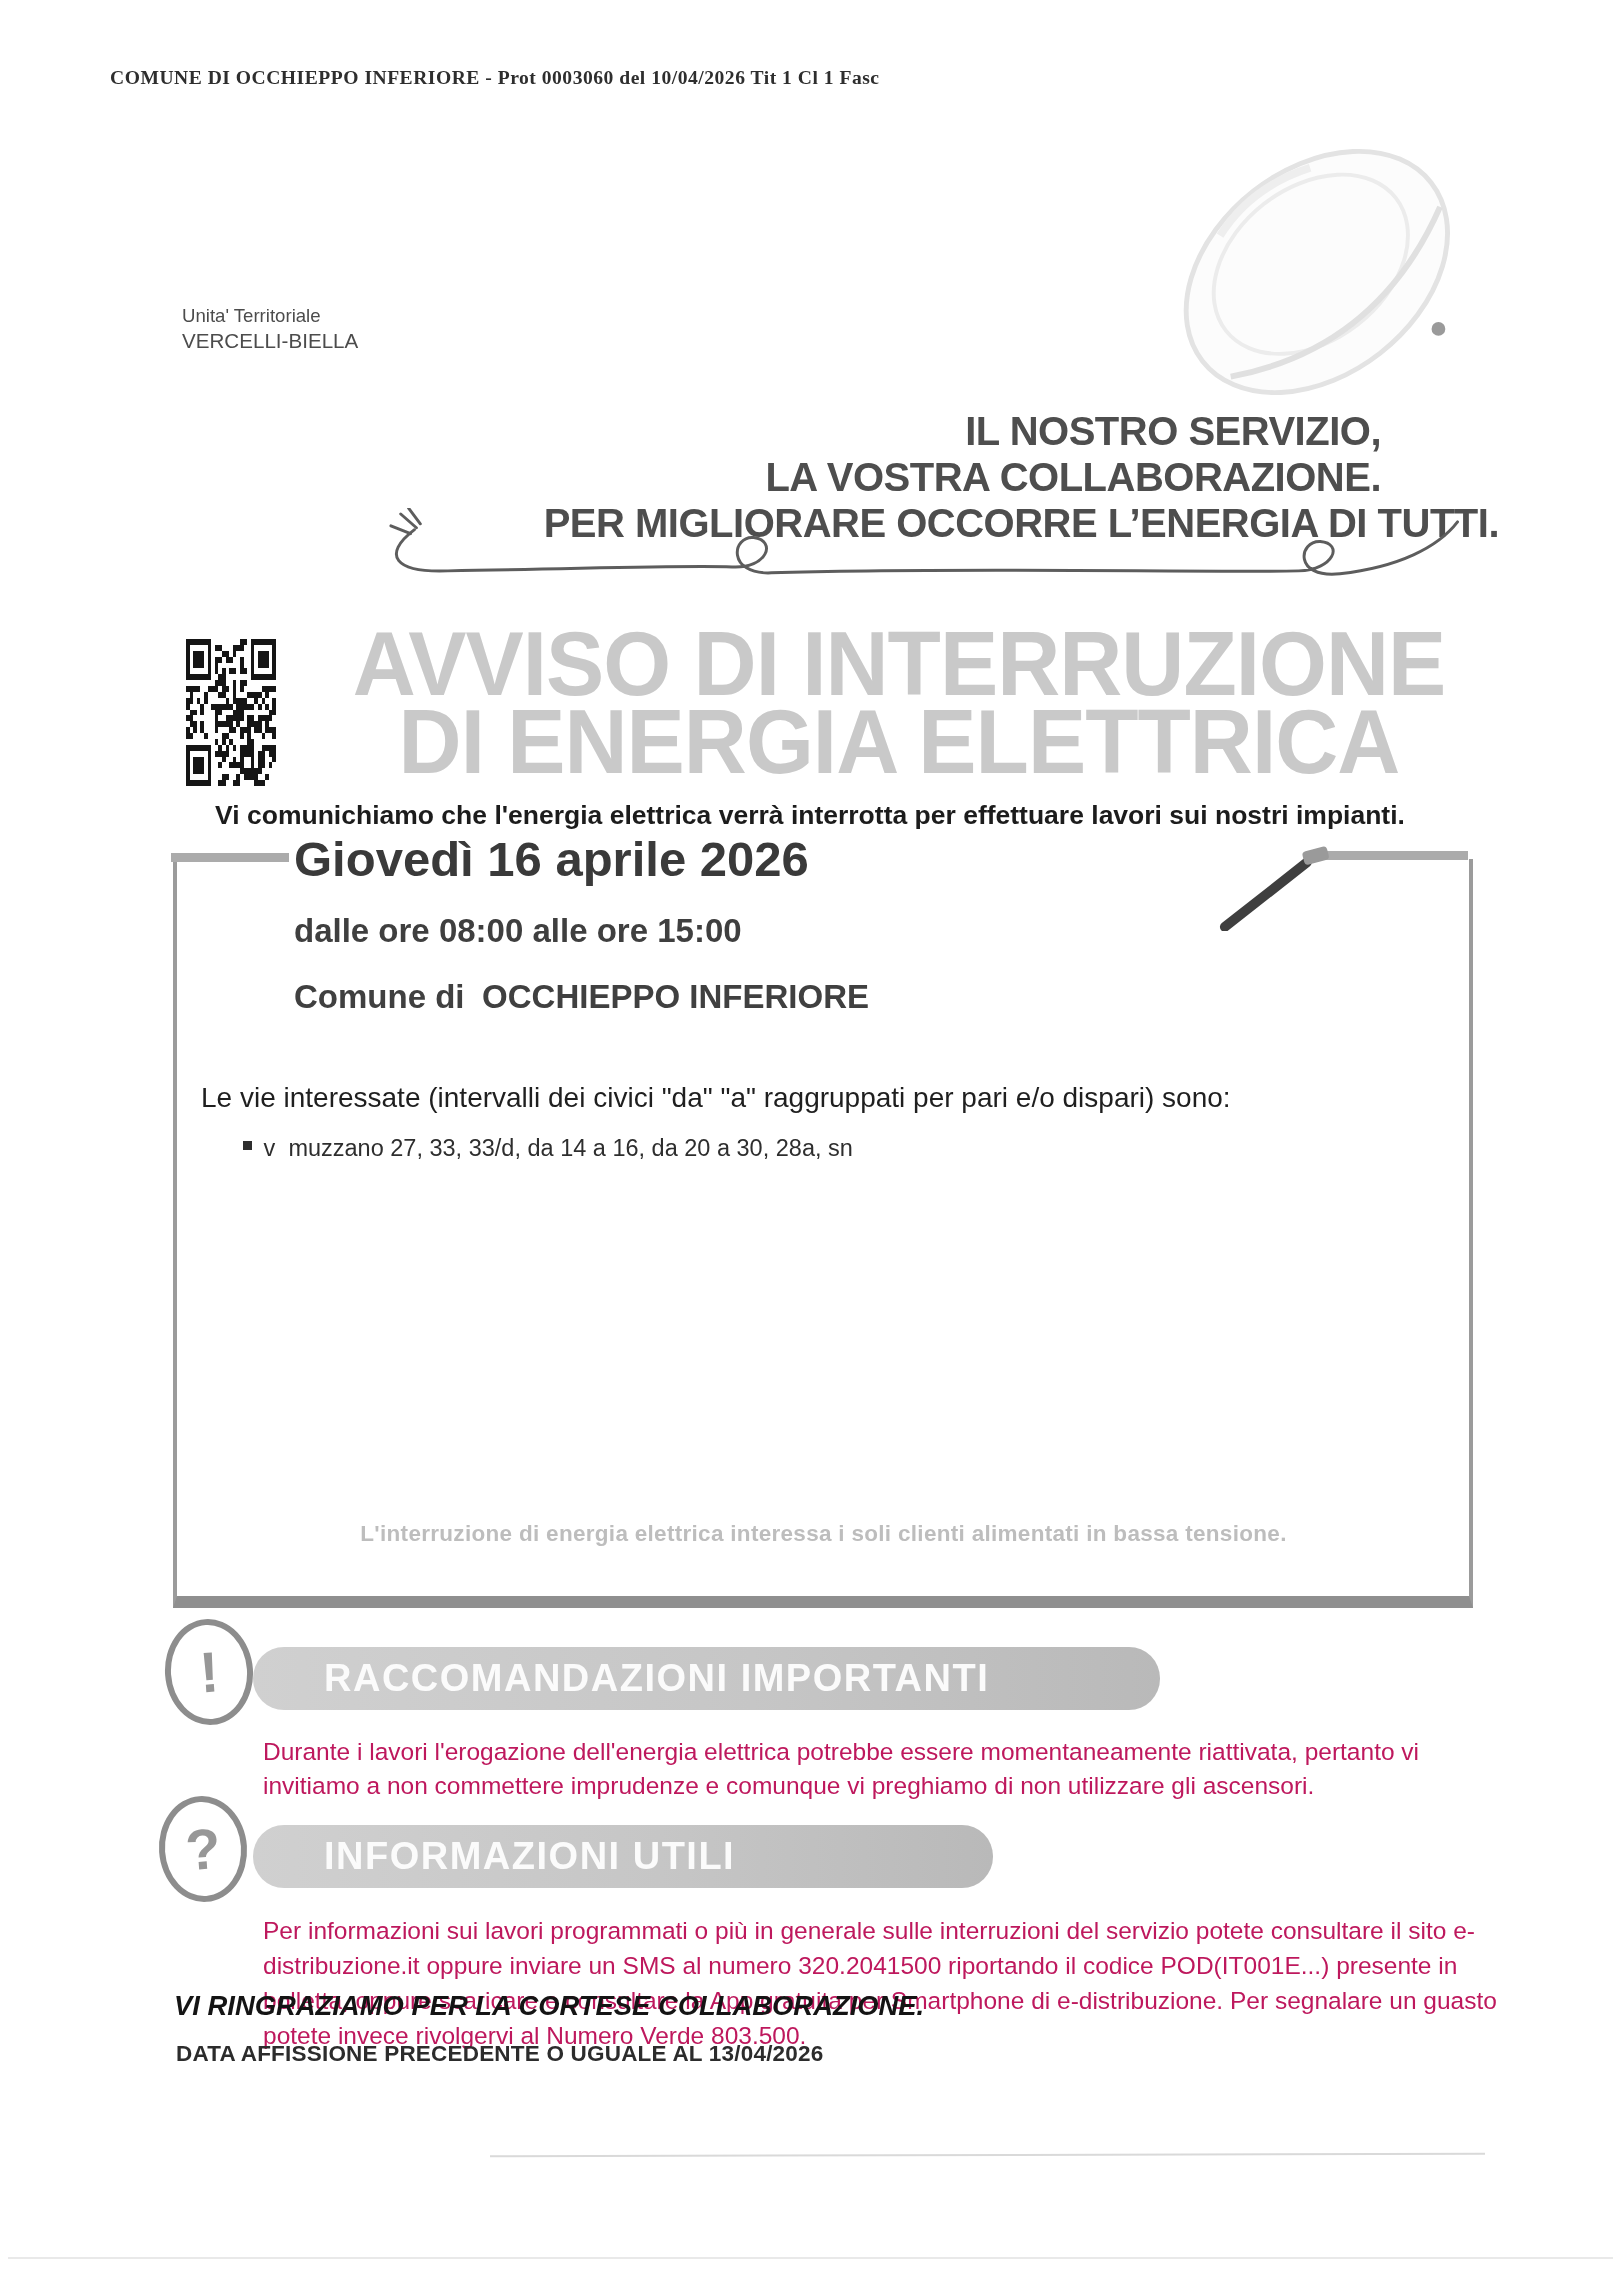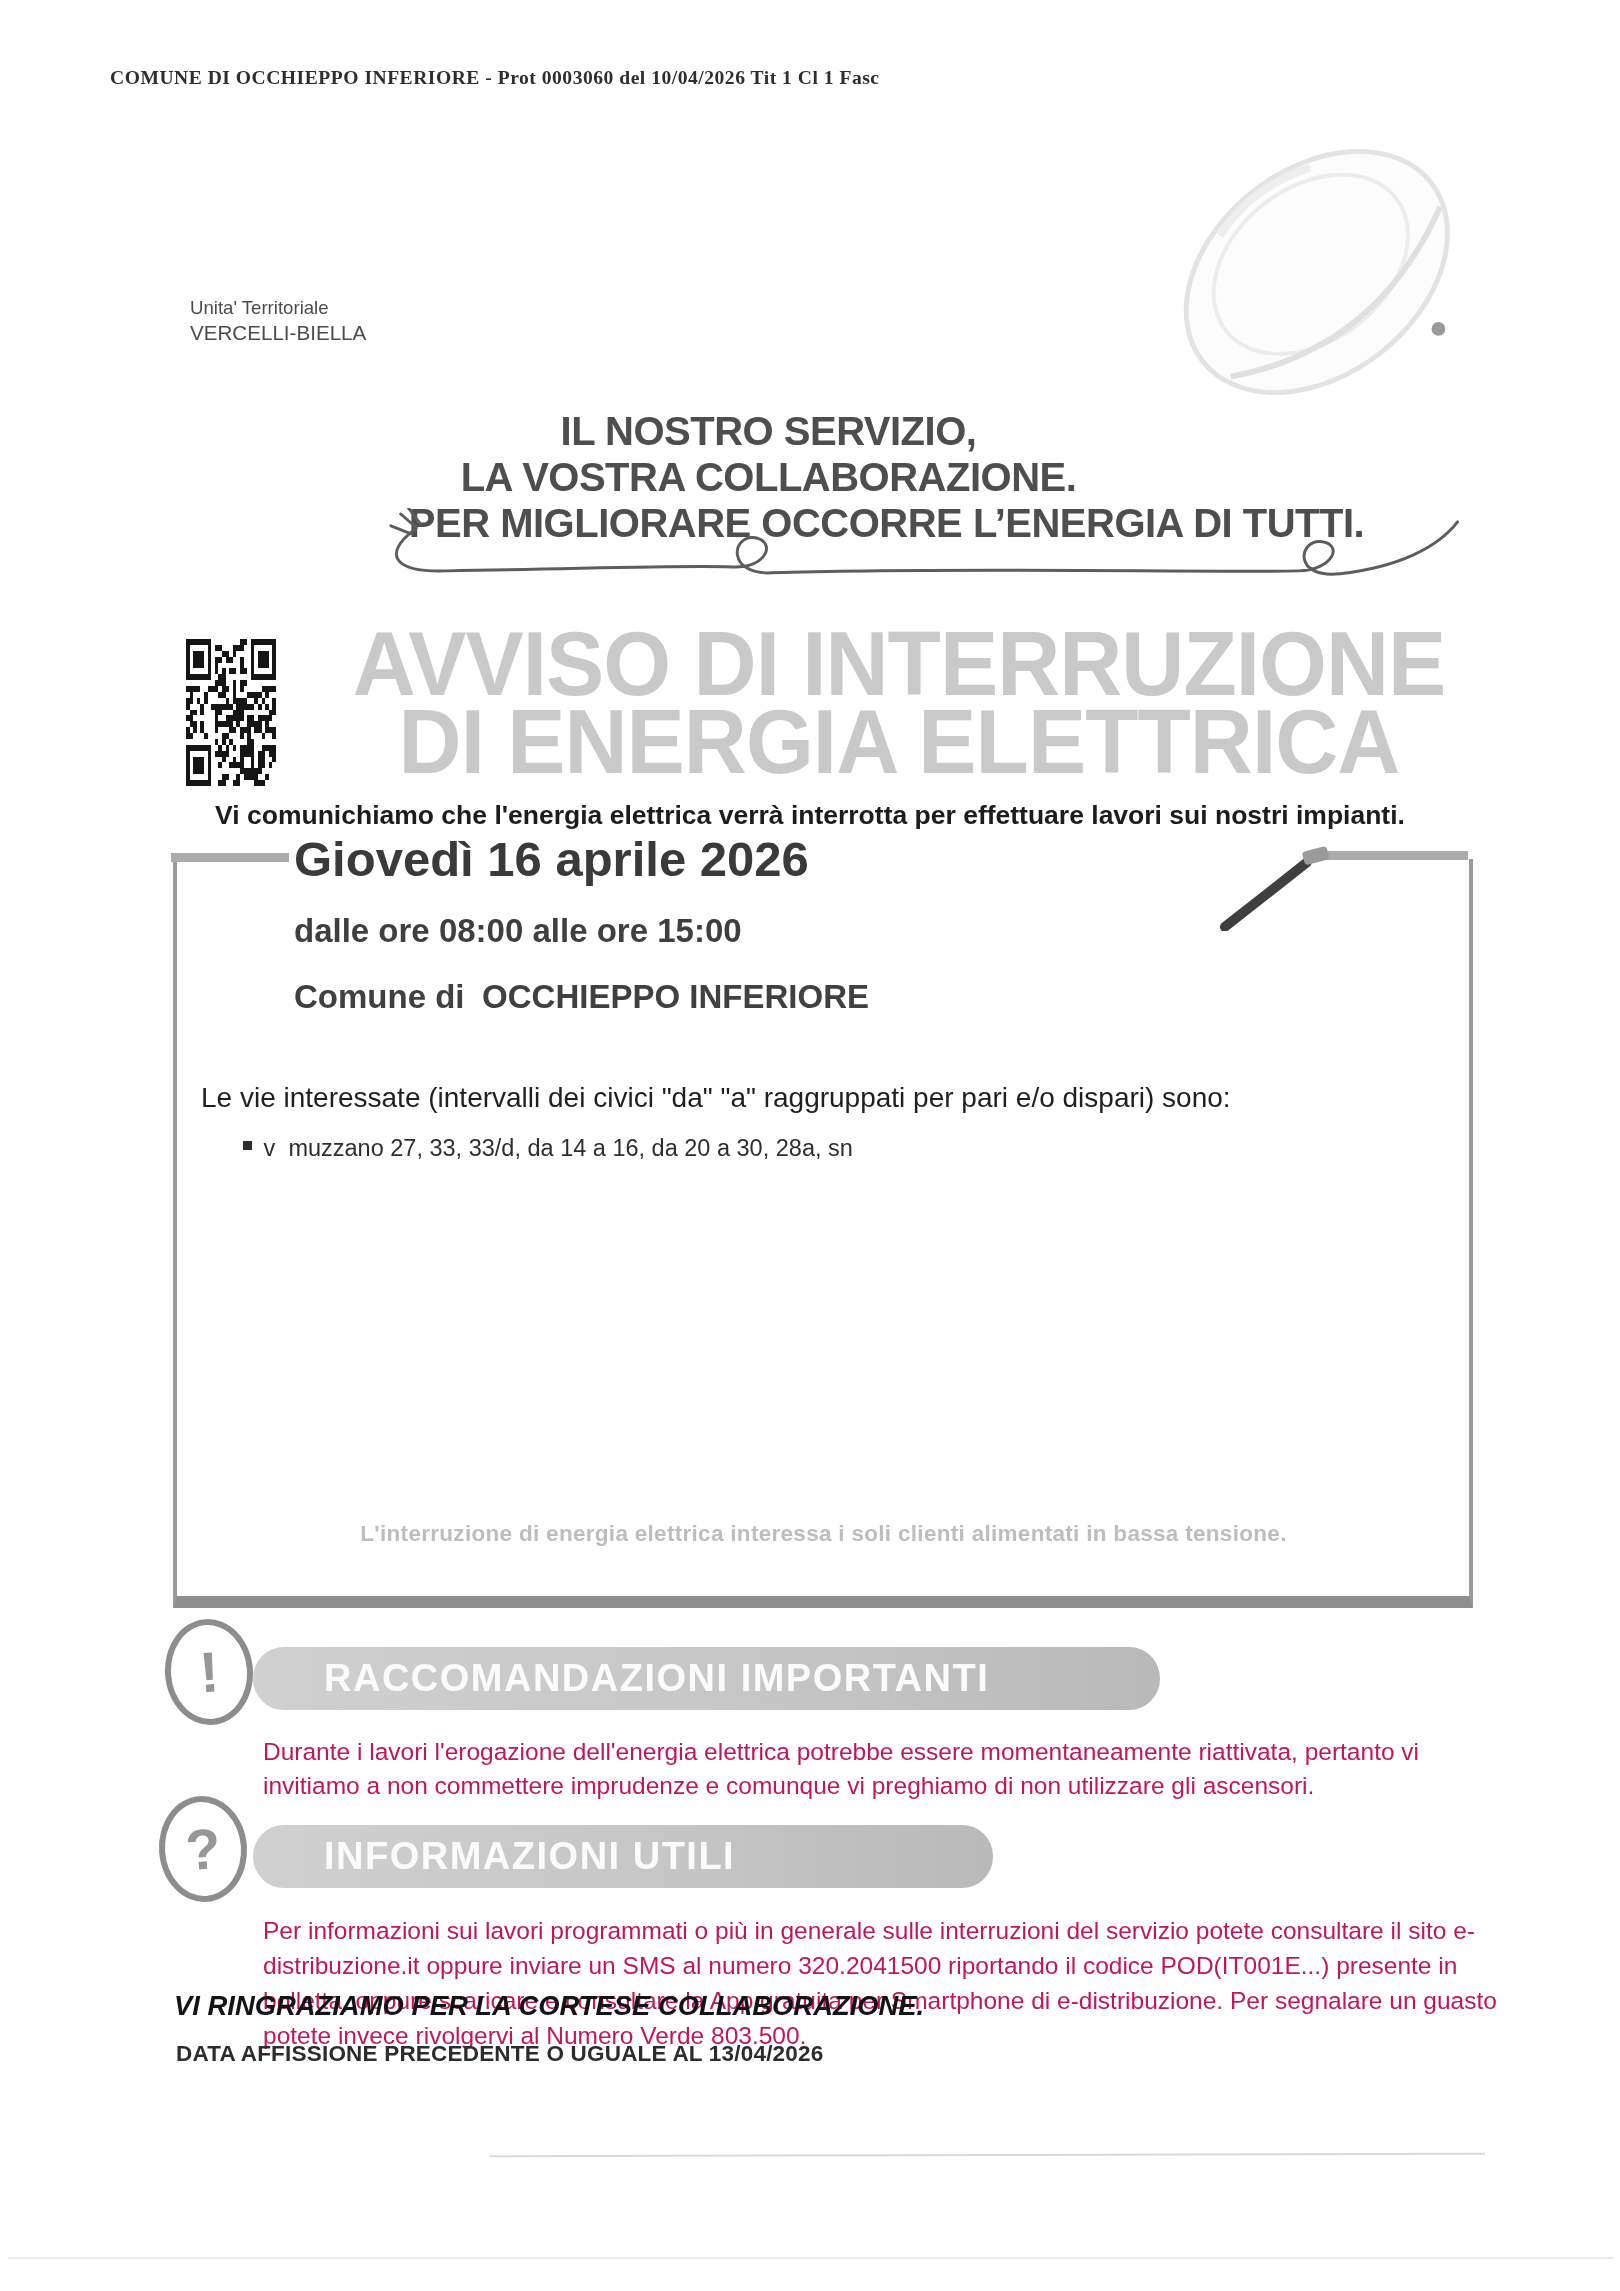--- a/index.html
+++ b/index.html
@@ -7,25 +7,25 @@
         font-family:"Liberation Sans",sans-serif;color:#1a1a1a;}
   .abs{position:absolute;}
 
   .prot-header{left:110px;top:67px;font-family:Liberation Serif, serif;
     font-size:19.6px;font-weight:bold;letter-spacing:0.5px;color:#2e2e2e;white-space:pre;}
 
   
   .logo{left:176px;top:218px;font-size:57px;letter-spacing:0;white-space:pre;}
   .logo .lt{color:#b5b5b5;}
   .logo .dk{color:#565656;}
-  .unit{left:182px;top:296px;font-size:18.6px;line-height:24.5px;color:#4c4c4c;margin-left:8px;}
+  .unit{left:182px;top:304px;font-size:18.6px;line-height:24.5px;color:#4c4c4c;}
   .unit .u2{font-size:20.6px;}
 
   
-  .slogan{left:274px;top:408px;width:1225px;text-align:center;font-weight:bold;
+  .slogan{left:274px;top:408px;width:1225px;text-align:right;font-weight:bold;
     color:#4e4e4e;font-size:40px;line-height:46px;letter-spacing:-0.5px;}
   .slogan .shift{display:block;transform:translateX(-118px);}
   .slogan .noshift{display:block;}
 
   
   .big-title{left:289px;top:625px;width:1220px;text-align:center;font-weight:bold;
     color:#c9c9c9;font-size:90px;line-height:78px;letter-spacing:-1px;transform:scaleX(.97);transform-origin:center;}
 
   .intro{left:147px;top:800px;width:1326px;text-align:center;font-size:26.5px;font-weight:bold;color:#1c1c1c;}
 

